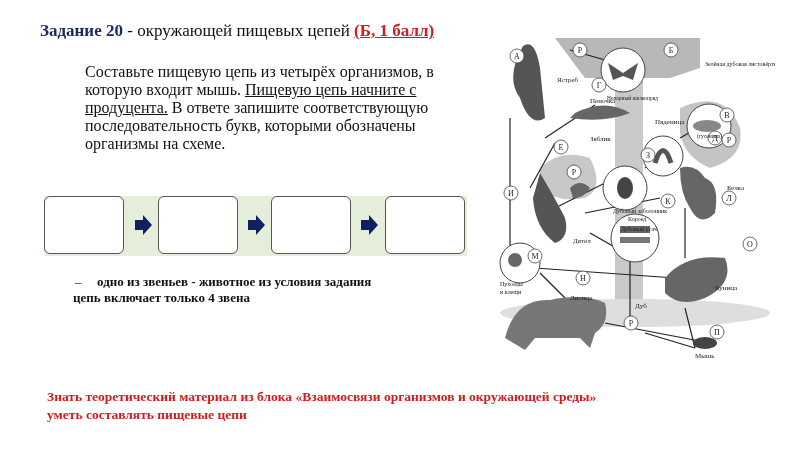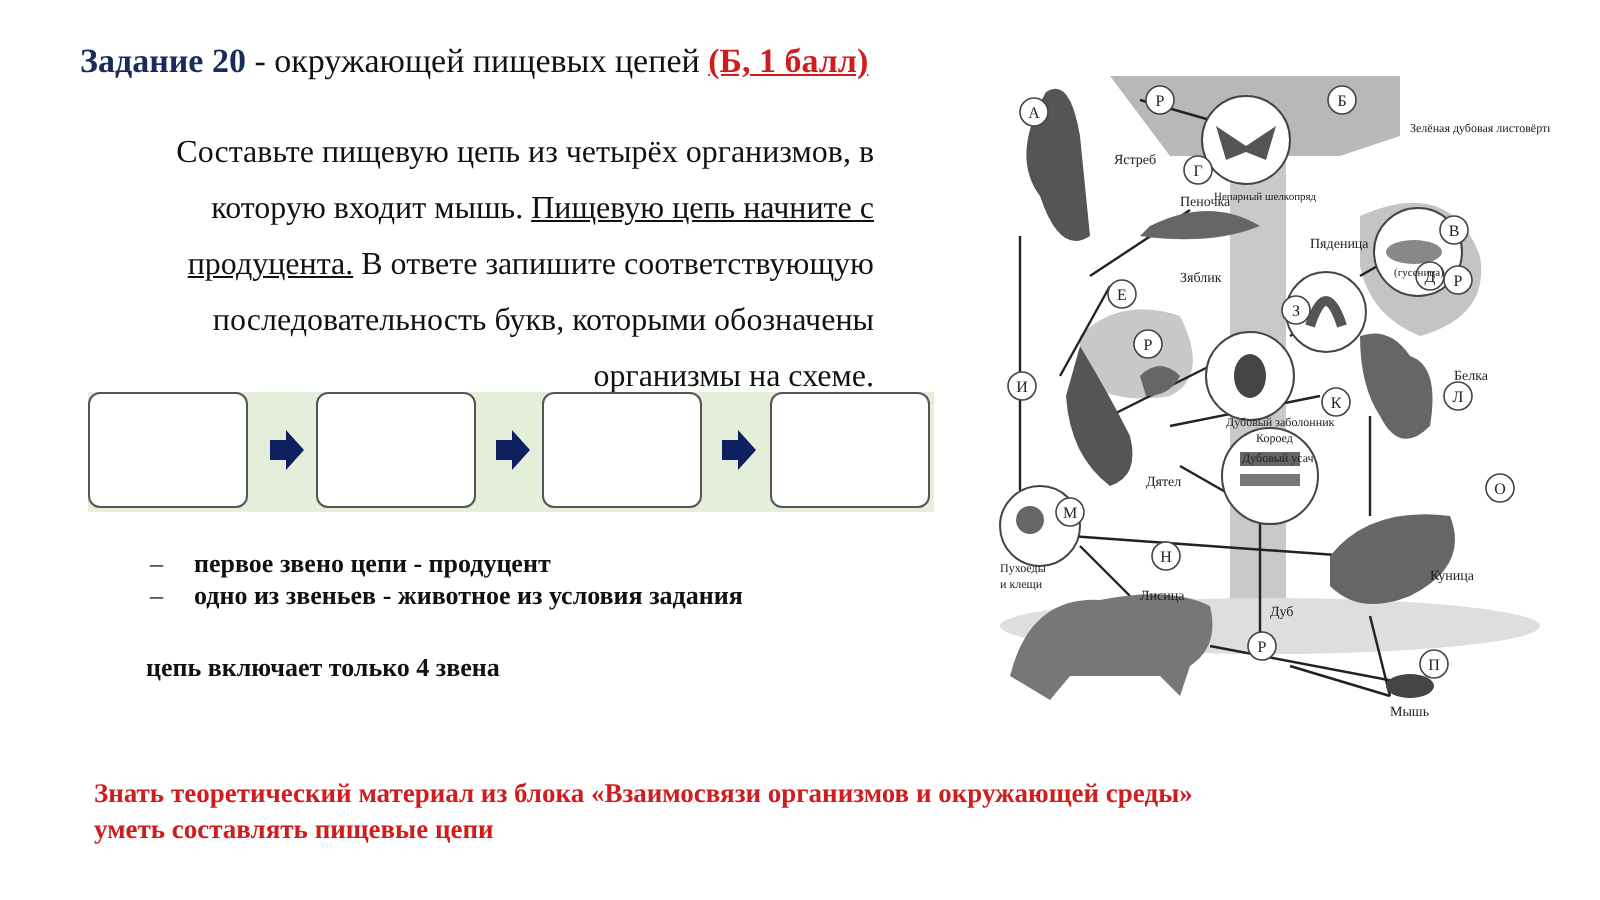--- a/index.html
+++ b/index.html
@@ -1,21 +1,21 @@
 <!DOCTYPE html>
 <html><head>
 <meta charset="utf-8">
 <style>
   html, body { margin:0; padding:0; }
   body { width:800px; height:450px; background:#ffffff; position:relative; overflow:hidden;
          font-family:"Liberation Serif", "DejaVu Serif", serif; color:#111; }
   .title { position:absolute; left:40px; top:21px; font-size:17px; white-space:nowrap; }
   .title .num { color:#1a2a5a; font-weight:bold; }
   .title .pts { color:#d01c1c; font-weight:bold;text-decoration:underline; }
-  .task { position:absolute; left:67px; top:63px; width:370px; font-size:16px; line-height:28px;text-align:right; }
+  .task { position:absolute; left:85px; top:63px; width:370px; font-size:16px; line-height:18px; }
   .task u { text-decoration:underline; }
   .chain { position:absolute; left:44px; top:196px; width:423px; height:60px; background:#e5eedb; }
   .chain .box { position:absolute; top:0; width:80px; height:58px; background:#fff; border:1.5px solid #555;
                 border-radius:6px; box-sizing:border-box; }
   .chain .arrow { position:absolute; top:19px; width:17px; height:20px; }
   .hints { position:absolute; left:75px; top:274px; font-size:13px; font-weight:bold; line-height:16px; }
   .hints .row { white-space:nowrap; }
   .hints .dash { display:inline-block; width:22px; font-weight:normal; }
   .note { position:absolute; left:47px; top:388px; font-size:13.5px; font-weight:bold; color:#d01c1c; line-height:18px; width:560px; }
   .diagram { position:absolute; left:495px; top:38px; width:280px; height:325px; background:#fff; }
@@ -45,23 +45,22 @@
       <path d="M0 5 H8 V0 L17 10 L8 20 V15 H0 Z" fill="#0f2060"></path>
     </svg>
   <div class="box" style="left:227px"></div>
   <svg class="arrow" style="left:317px" viewBox="0 0 17 20">
       <path d="M0 5 H8 V0 L17 10 L8 20 V15 H0 Z" fill="#0f2060"></path>
     </svg>
   <div class="box" style="left:341px"></div>
 </div>
 
 <div class="hints">
-  <div class="row"><span class="dash">–</span><span>первое звено цепи - продуцент</span></div>
   <div class="row"><span class="dash">–</span><span>одно из звеньев - животное из условия задания</span></div>
-  <div class="row" style="margin-left:-2px;margin-top:20px"><span>цепь включает только 4 звена</span></div>
+  <div class="row" style="margin-left:-2px;margin-top:0"><span>цепь включает только 4 звена</span></div>
 </div>
 
 <div class="note">Знать теоретический материал из блока «Взаимосвязи организмов и окружающей среды» уметь составлять пищевые цепи</div>
 
 <div class="diagram">
   <svg viewBox="0 0 280 325">
 
     <rect x="120" y="40" width="28" height="240" fill="#c9c9c9"></rect>
     <path d="M60 0 H205 V30 L175 40 H90 Z" fill="#b8b8b8"></path>
     <path d="M185 70 Q230 50 245 90 Q250 120 215 130 Q190 120 185 95 Z" fill="#c4c4c4"></path>

